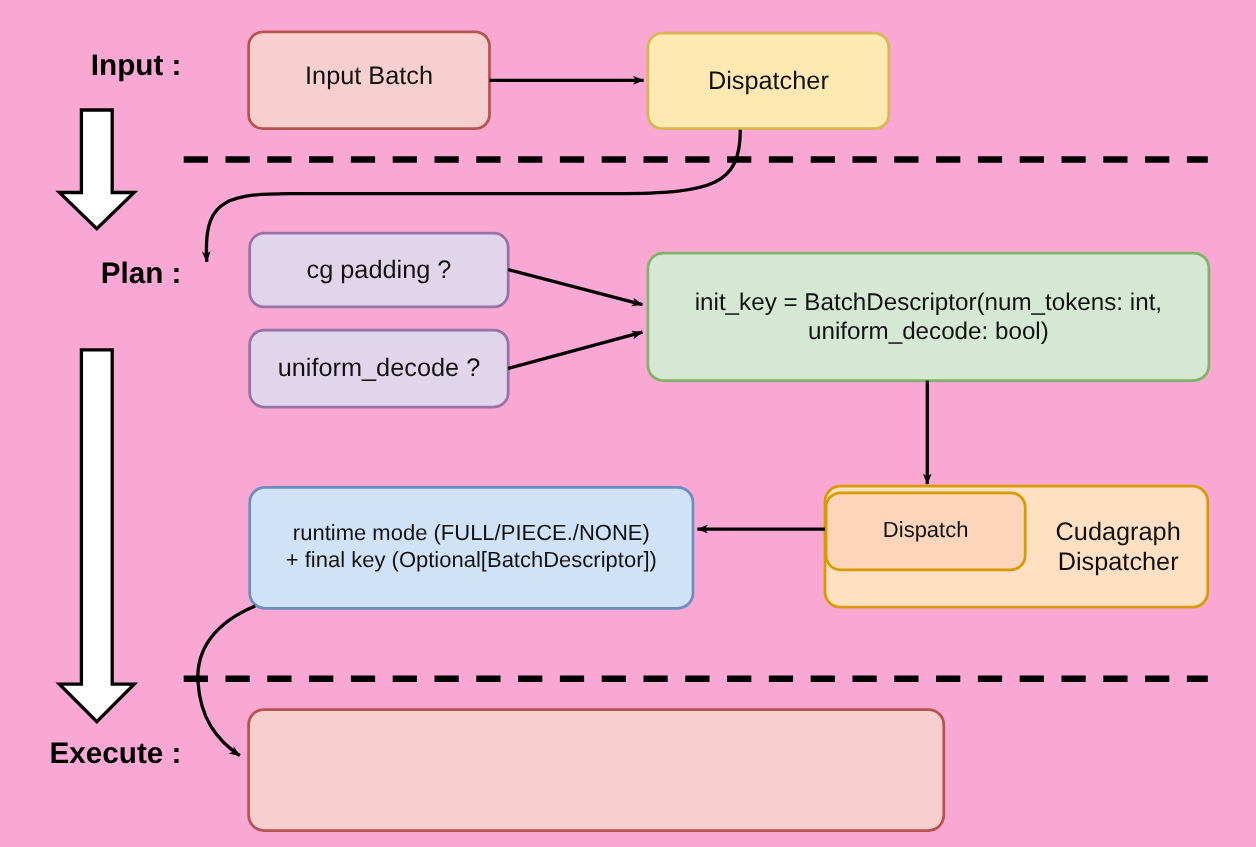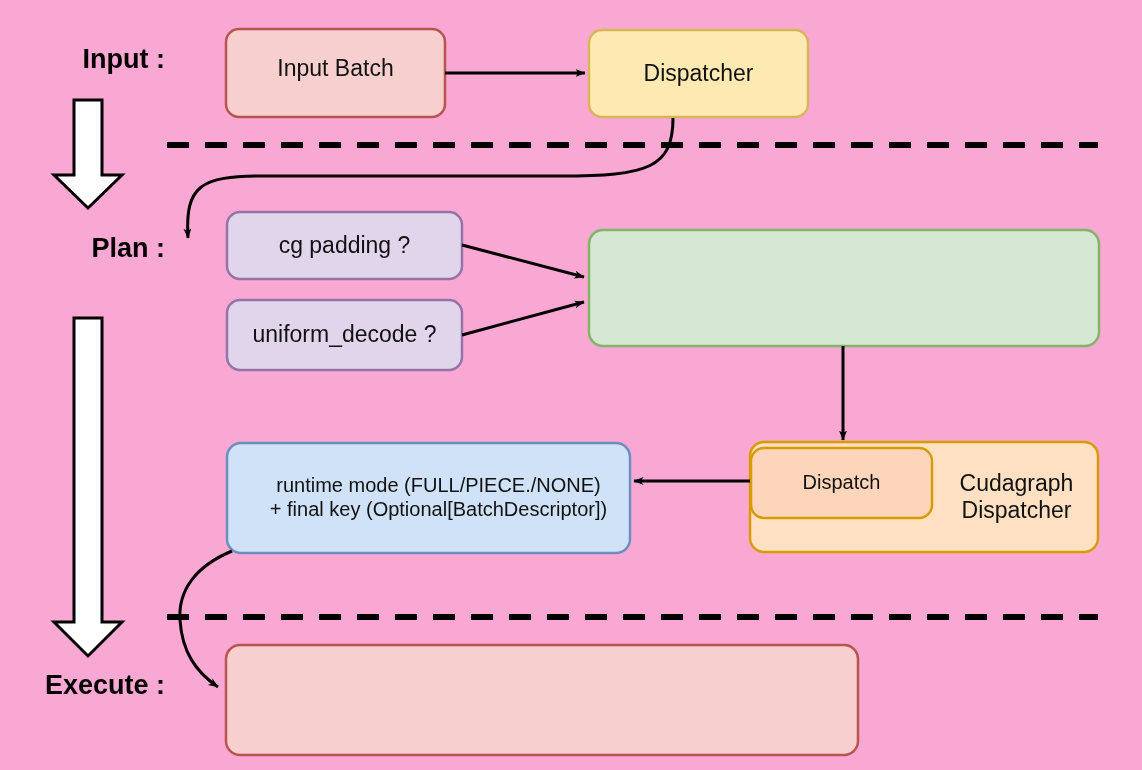--- a/index.html
+++ b/index.html
@@ -87,23 +87,25 @@
   <div class="stage-label" style="left:0px;top:670px;width:165px;">Execute :</div>
 
   <div class="boxtext t22" style="left:226px;top:29px;width:219px;height:80px;">Input Batch</div>
 
   <div class="boxtext t22" style="left:589px;top:30px;width:219px;height:87px;">Dispatcher</div>
 
   <div class="boxtext t22" style="left:227px;top:212px;width:235px;height:67px;">cg padding ?</div>
 
   <div class="boxtext t22" style="left:227px;top:300px;width:235px;height:70px;">uniform_decode ?</div>
 
+  <div class="boxtext t21" style="left:594px;top:230px;width:500px;height:116px;white-space:pre-line;">init_key = BatchDescriptor(num_tokens: int,
+uniform_decode: bool)</div>
 
   <div class="boxtext t22" style="left:935px;top:442px;width:163px;height:110px;white-space:pre-line;">Cudagraph
 Dispatcher</div>
 
   <div class="boxtext t19" style="left:751px;top:448px;width:181px;height:70px;">Dispatch</div>
 
-  <div class="boxtext t19" style="left:229px;top:443px;width:399px;height:110px;white-space:pre-line;padding-left:10px;">runtime mode (FULL/PIECE./NONE)
+  <div class="boxtext t19" style="left:229px;top:443px;width:399px;height:110px;white-space:pre-line;">runtime mode (FULL/PIECE./NONE)
 + final key (Optional[BatchDescriptor])</div>
 
 
 </div>
 
 </body></html>

